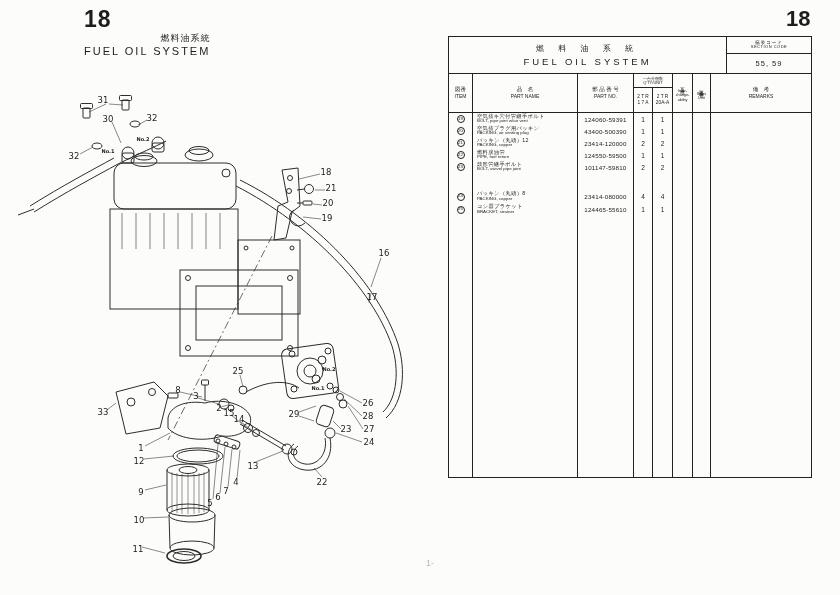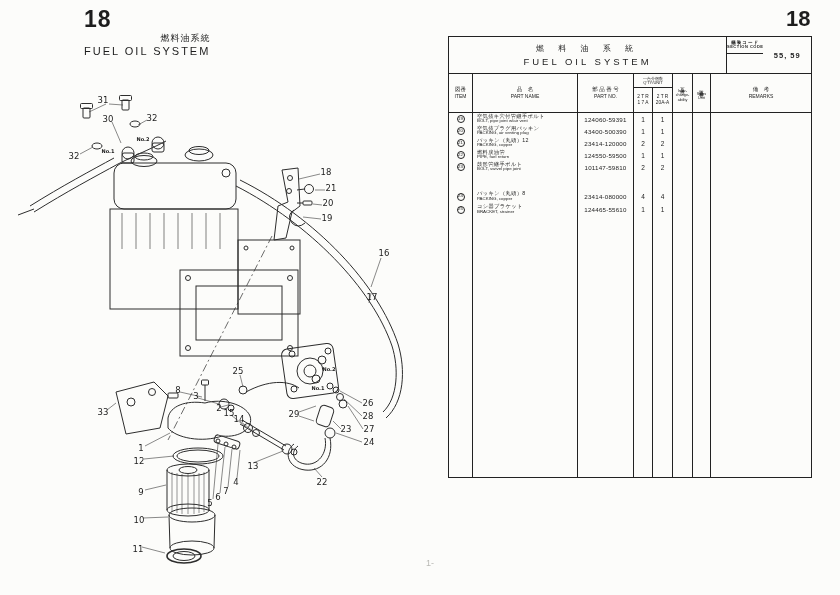--- a/index.html
+++ b/index.html
@@ -25,21 +25,21 @@
   
   .ptable{
     position:absolute;left:448px;top:36px;width:364px;height:442px;
     border:1.3px solid #222;display:flex;flex-direction:column;
     background:#fcfcfa;box-sizing:border-box;
   }
   .trow-title{display:grid;grid-template-columns:1fr 84px;height:36px;border-bottom:1px solid #222;}
   .title-cell{display:flex;flex-direction:column;align-items:center;justify-content:center;border-right:1px solid #222;}
   .title-jp{font-size:8px;letter-spacing:6px;}
   .title-en{font-size:9.5px;letter-spacing:3px;margin-top:2px;}
-  .code-cell{display:flex;flex-direction:row;font-weight:bold;}
+  .code-cell{display:flex;flex-direction:column;}
   .code-top{height:16px;border-bottom:1px solid #222;display:flex;flex-direction:column;align-items:center;justify-content:center;line-height:1;}
   .code-top .jp{font-size:4.5px;letter-spacing:1px;}
   .code-top .en{font-size:4px;letter-spacing:.5px;}
   .code-val{flex:1;display:flex;align-items:center;justify-content:center;font-size:7.5px;letter-spacing:1px;}
   .grid-cols{display:grid;grid-template-columns:24px 105px 56px 19px 20px 20px 18px 1fr;}
   .thead{height:38px;border-bottom:1px solid #222;}
   .hc{border-right:1px solid #222;display:flex;flex-direction:column;align-items:center;justify-content:center;text-align:center;line-height:1.15;overflow:hidden;}
   .hc:last-child{border-right:none;}
   .hc .jp{font-size:5.5px;}
   .hc .en{font-size:5px;margin-top:2px;}

